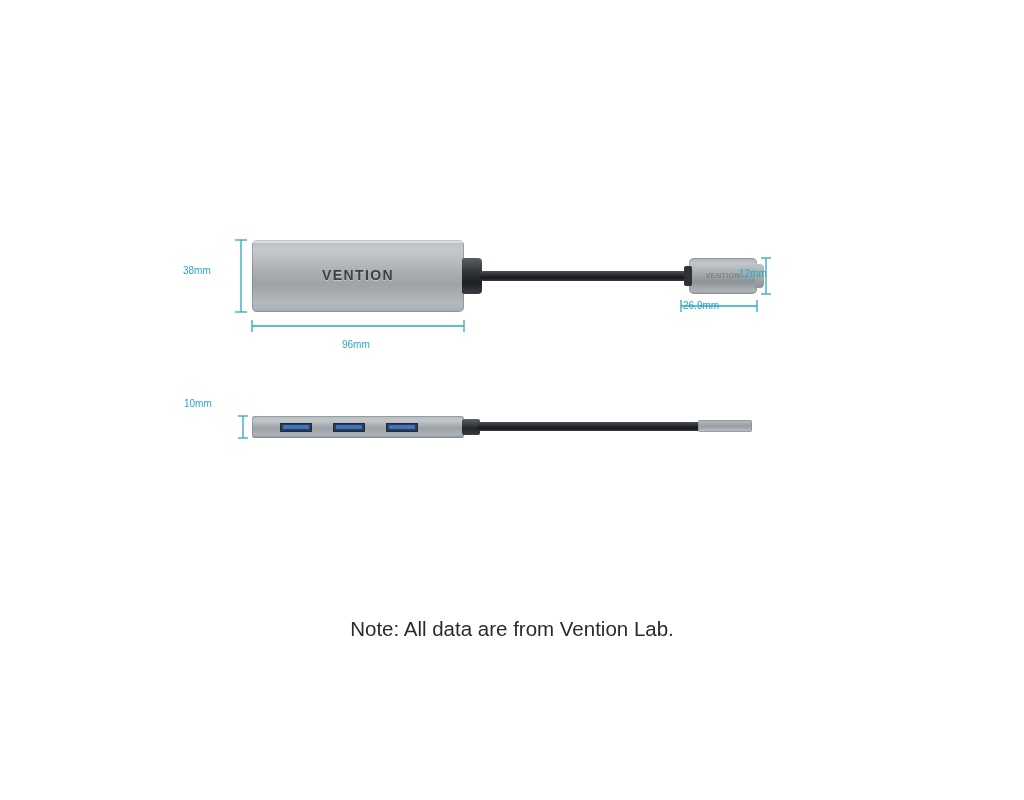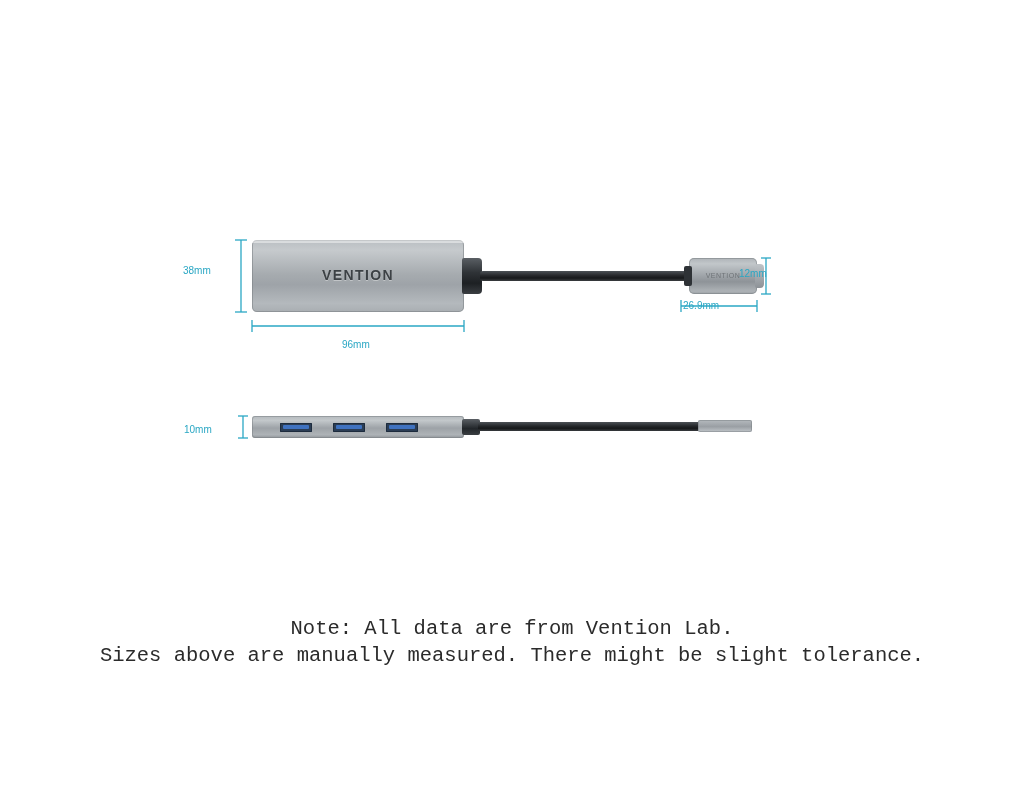--- a/index.html
+++ b/index.html
@@ -209,21 +209,21 @@
     pointer-events: none;
   }
 
   
   .note {
     position: absolute;
     left: 0;
     width: 1024px;
     text-align: center;
     color: #2b2b2b;
-    font-family: Liberation Mono, monospace;
+    font-family: Liberation Sans, sans-serif;
     font-size: 20.5px;
     line-height: 28px;
   }
   .note.line1 { top: 615px; }
   .note.line2 { top: 642px; }
 </style>
 </head>
 <body>
 
 <div id="canvas">
@@ -268,18 +268,17 @@
       <line x1="243" y1="416" x2="243" y2="438"></line>
       <line x1="238" y1="416" x2="248" y2="416"></line>
       <line x1="238" y1="438" x2="248" y2="438"></line>
     </g>
   </svg>
 
   <div class="dim-label" style="left:183px; top:265px;">38mm</div>
   <div class="dim-label" style="left:330px; top:339px;margin-left:12px;">96mm</div>
   <div class="dim-label" style="left:739px; top:268px;">12mm</div>
   <div class="dim-label" style="left:683px; top:300px;">26.9mm</div>
-  <div class="dim-label" style="left:184px; top:424px;">10mm</div>
+  <div class="dim-label" style="left:184px; top:398px;">10mm</div>
 
   <div class="note line1">Note: All data are from Vention Lab.</div>
-  <div class="note line2">Sizes above are manually measured. There might be slight tolerance.</div>
 
 </div>
 
 </body></html>

